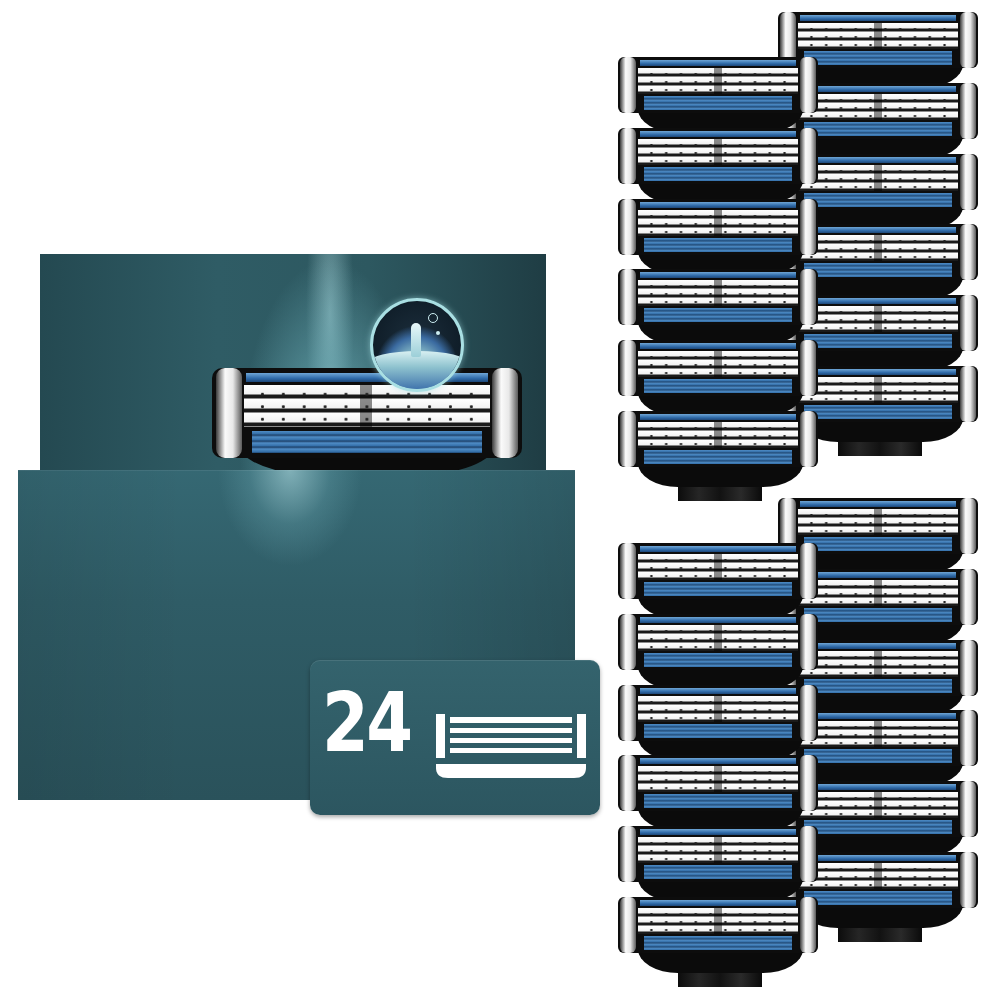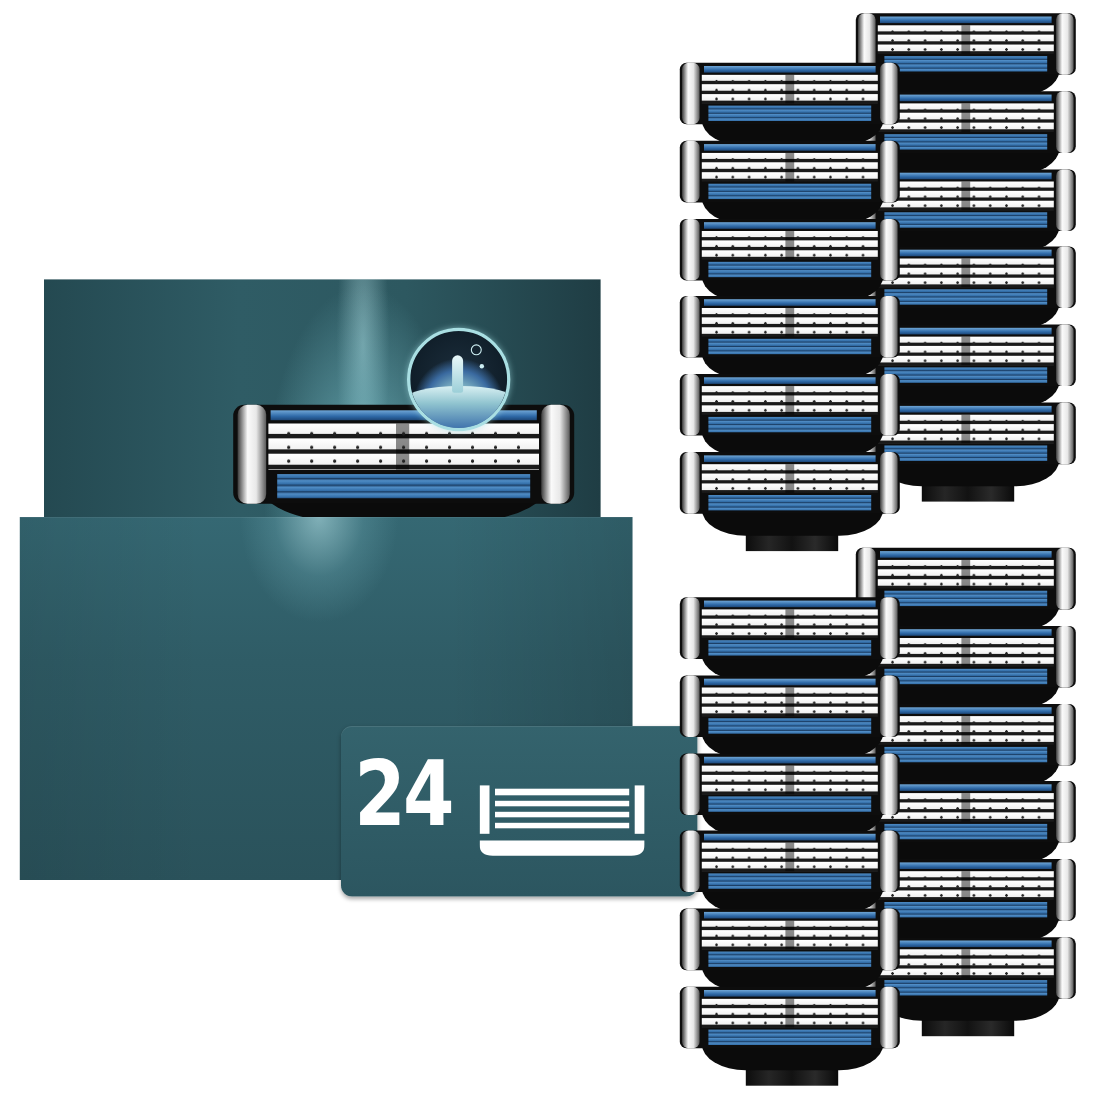--- a/index.html
+++ b/index.html
@@ -26,21 +26,21 @@
       linear-gradient(180deg, #356873 0%, #2f5c66 40%, #2a525b 100%);
     box-shadow: inset 0 1px 0 rgba(255,255,255,0.08);
   }
   .box-front-shade {
     position: absolute; inset: 0;
     background: linear-gradient(90deg, rgba(0,0,0,0.08) 0%, rgba(0,0,0,0) 30%, rgba(0,0,0,0) 70%, rgba(0,0,0,0.12) 100%);
   }
 
   
   .badge {
-    position: absolute; left: 310px; top: 660px; width: 324px; height: 155px;
+    position: absolute; left: 310px; top: 660px; width: 290px; height: 155px;
     background: linear-gradient(180deg, #34636d 0%, #2c5660 100%);
     border-radius: 10px;
     box-shadow: 0 2px 4px rgba(0,0,0,0.35), inset 0 1px 0 rgba(255,255,255,0.1);
   }
   .badge-count {
     position: absolute; left: 12px; top: 22px;
     font-family: "DejaVu Sans", sans-serif; font-weight: bold;
     font-size: 82px; letter-spacing: -3px; line-height: 1;
     color: #ffffff; transform: scaleX(0.82); transform-origin: left top;
   }

